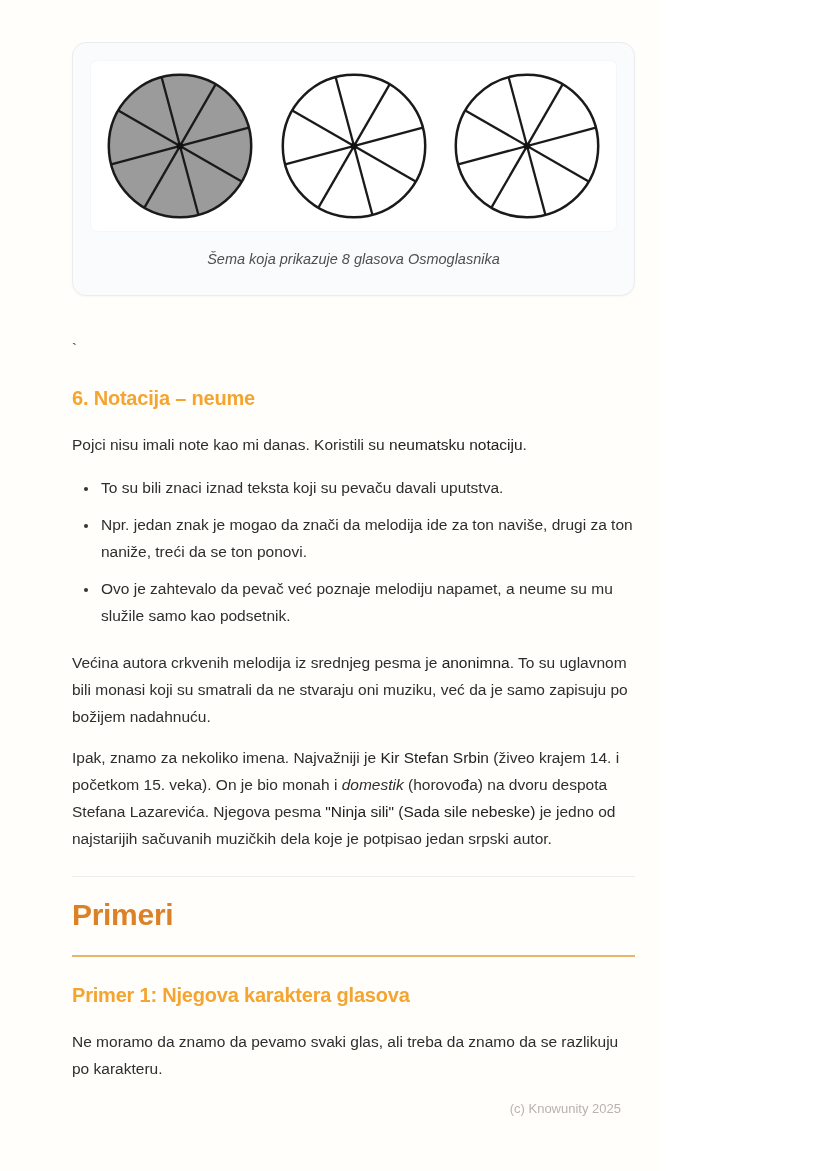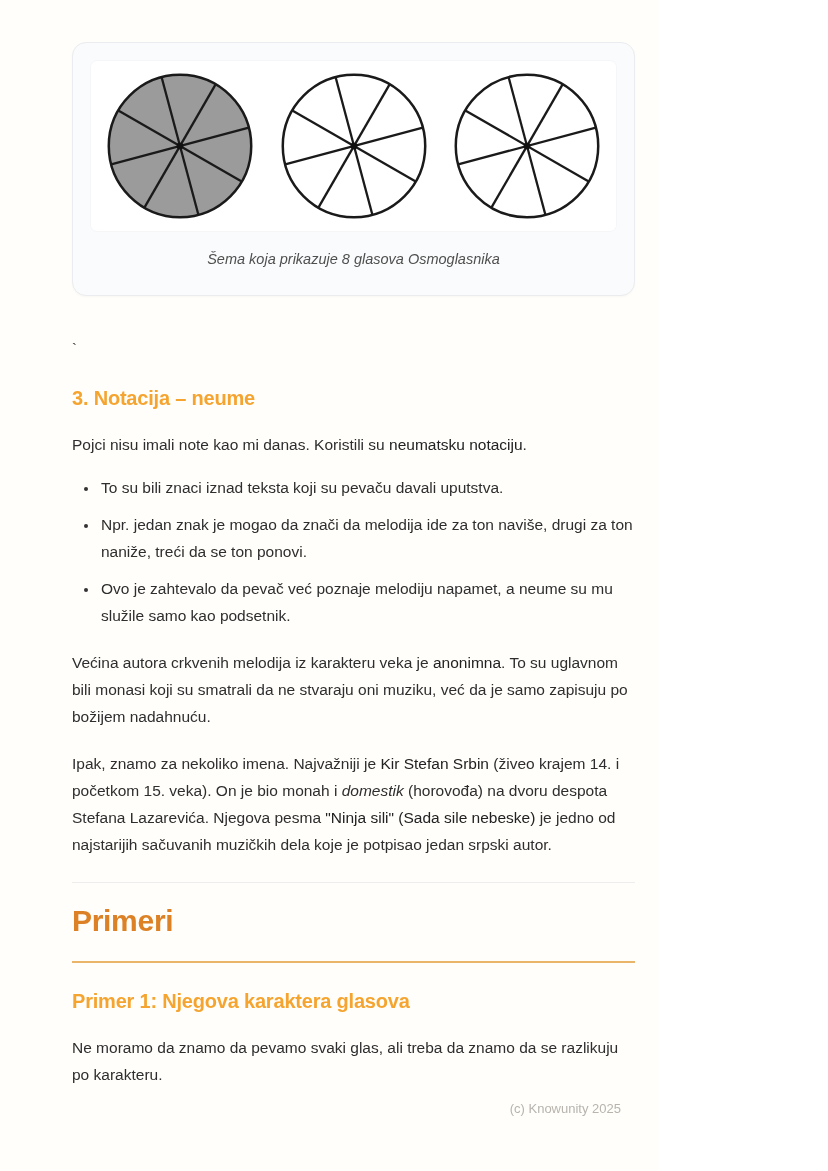--- a/index.html
+++ b/index.html
@@ -85,21 +85,21 @@
     letter-spacing: -0.2px;
     color: var(--accent-h3, #f5a42f);
   }
   h3.sect.tight { margin-top: 22px; }
   p.body {
     margin-top: 20px;
     font-size: 15.5px;
     line-height: 27px;
     color: #2e2e2e;
   }
-  p.body.follow { margin-top: 20px; }
+  p.body.follow { margin-top: 14px; }
   p.body b, li b { font-weight: 400; color: #222222; }
   ul.bullets {
     margin-top: 16px;
     padding-left: 27px;
     list-style: disc;
   }
   ul.bullets li {
     font-size: 15.5px;
     line-height: 27px;
     color: #2e2e2e;
@@ -164,32 +164,32 @@
           <line x1="15.9" y1="43.0" x2="144.1" y2="117.0"></line>
           <circle class="hub" cx="80" cy="80" r="3.5"></circle>
         </svg>
 
       </div>
       <figcaption>Šema koja prikazuje 8 glasova Osmoglasnika</figcaption>
     </figure>
 
     <div class="stray">`</div>
 
-    <h3 class="sect">3. Notacija – neume</h3>
+    <h3 class="sect">6. Notacija – neume</h3>
 
     <p class="body"><span>Pojci nisu imali note kao mi danas. Koristili su </span><b>neumatsku notaciju</b><span>.</span></p>
 
     <ul class="bullets">
       <li><span>To su bili znaci iznad teksta koji su pevaču davali uputstva.</span></li>
       <li><span>Npr. jedan znak je mogao da znači da melodija ide za ton naviše, drugi za ton naniže, treći da se ton ponovi.</span></li>
       <li><span>Ovo je zahtevalo da pevač već poznaje melodiju napamet, a neume su mu služile samo kao podsetnik.</span></li>
     </ul>
 
 
-    <p class="body"><span>Većina autora crkvenih melodija iz karakteru veka je </span><b>anonimna</b><span>. To su uglavnom bili monasi koji su smatrali da ne stvaraju oni muziku, već da je samo zapisuju po božijem nadahnuću.</span></p>
+    <p class="body"><span>Većina autora crkvenih melodija iz srednjeg pesma je </span><b>anonimna</b><span>. To su uglavnom bili monasi koji su smatrali da ne stvaraju oni muziku, već da je samo zapisuju po božijem nadahnuću.</span></p>
 
     <p class="body follow"><span>Ipak, znamo za nekoliko imena. Najvažniji je </span><b>Kir Stefan Srbin</b><span> (živeo krajem 14. i početkom 15. veka). On je bio monah i </span><i>domestik</i><span> (horovođa) na dvoru despota Stefana Lazarevića. Njegova pesma </span><b>"Ninja sili" (Sada sile nebeske)</b><span> je jedno od najstarijih sačuvanih muzičkih dela koje je potpisao jedan srpski autor.</span></p>
 
     <hr class="light">
 
     <h2 class="big">Primeri</h2>
 
     <hr class="orange">
 
     <h3 class="sect">Primer 1: Njegova karaktera glasova</h3>

